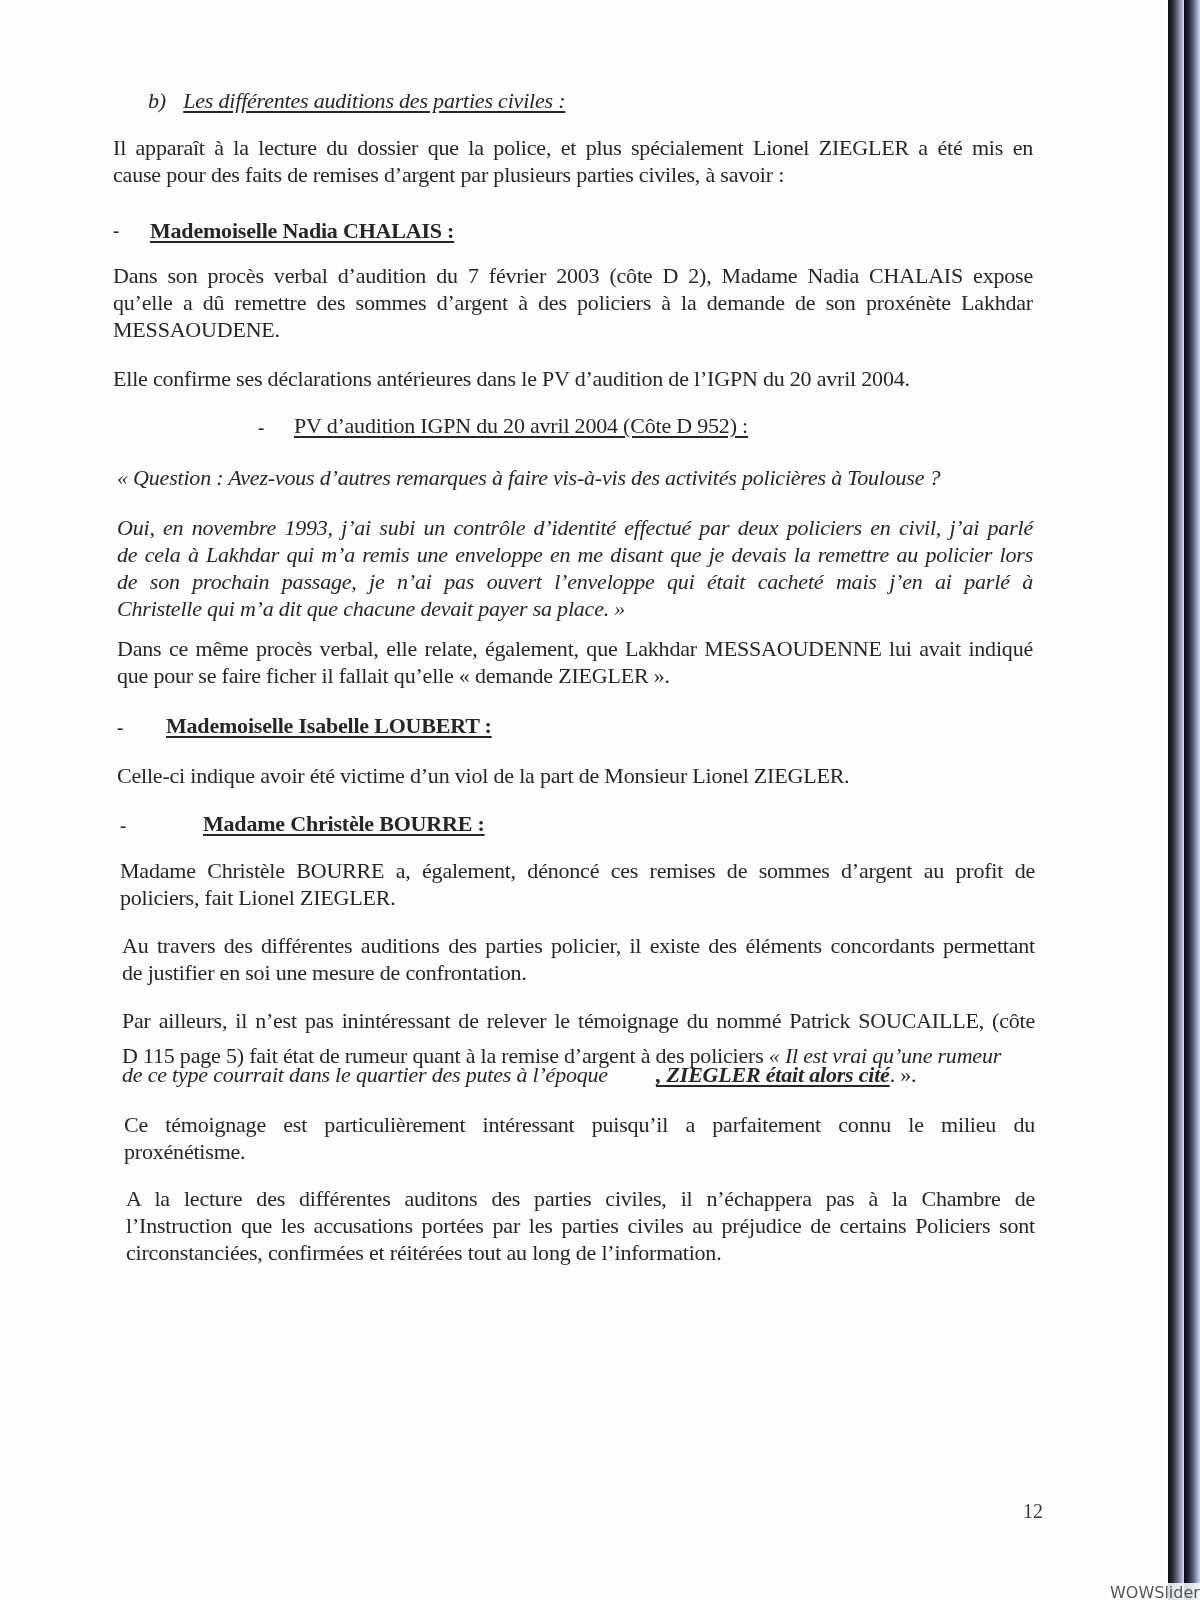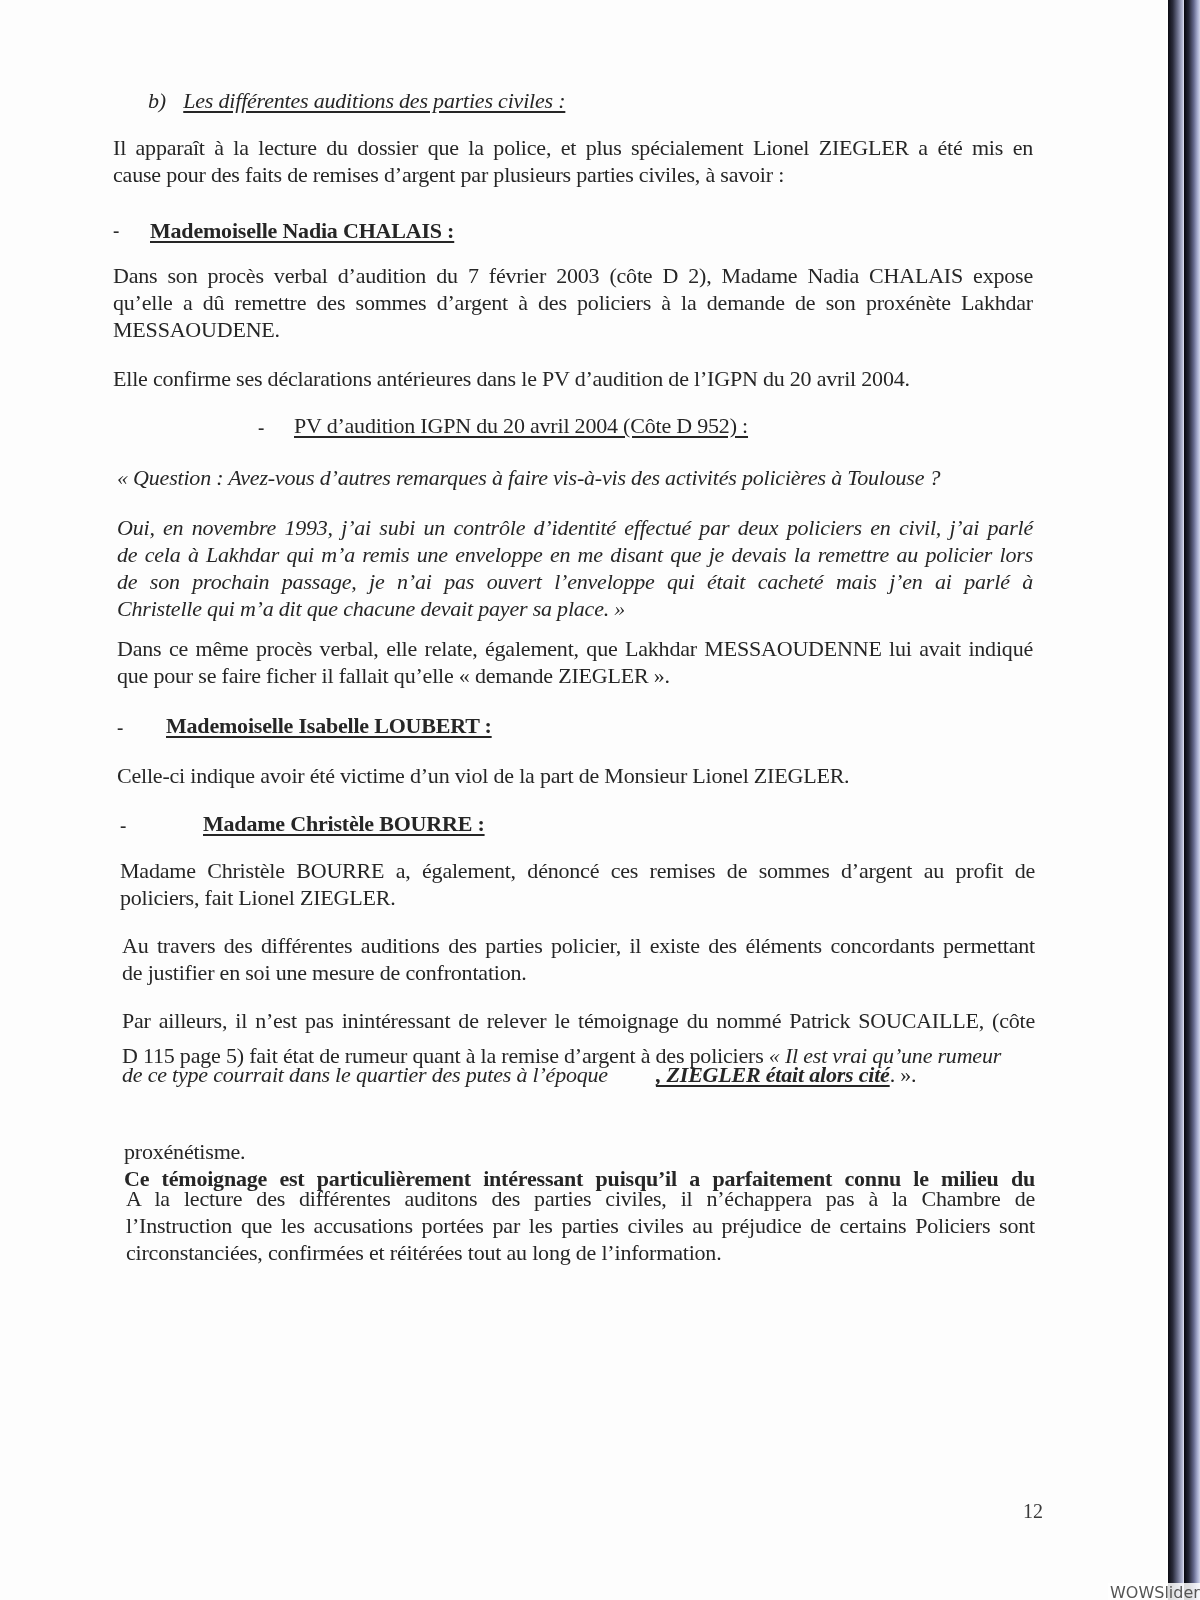--- a/index.html
+++ b/index.html
@@ -160,21 +160,21 @@
   <div class="line" style="left:122px; top:960px;">de justifier en soi une mesure de confrontation.</div>
 
   <div class="line just" style="left:122px; top:1008px; width:913px;">Par ailleurs, il n’est pas inintéressant de relever le témoignage du nommé Patrick SOUCAILLE, (côte</div>
   <div class="line" style="left:122px; top:1035px; width:913px;margin-top:8px;">
     <span>D 115 page 5) fait état de rumeur quant à la remise d’argent à des policiers </span><span class="ital">« Il est vrai qu’une rumeur</span>
   </div>
   <div class="line" style="left:122px; top:1062px;">
     <span class="ital">de ce type courrait dans le quartier des putes à l’époque</span><span class="ital strong-ul">, ZIEGLER était alors cité</span><span>. ».</span>
   </div>
 
-  <div class="line just" style="left:124px; top:1166px; width:911px;font-weight:bold;">Ce témoignage est particulièrement intéressant puisqu’il a parfaitement connu le milieu du</div>
+  <div class="line just" style="left:124px; top:1112px; width:911px;">Ce témoignage est particulièrement intéressant puisqu’il a parfaitement connu le milieu du</div>
   <div class="line" style="left:124px; top:1139px;">proxénétisme.</div>
 
   <div class="line just" style="left:126px; top:1186px; width:909px;">A la lecture des différentes auditons des parties civiles, il n’échappera pas à la Chambre de</div>
   <div class="line just" style="left:126px; top:1213px; width:909px;">l’Instruction que les accusations portées par les parties civiles au préjudice de certains Policiers sont</div>
   <div class="line" style="left:126px; top:1240px;">circonstanciées, confirmées et réitérées tout au long de l’information.</div>
 
   <div class="page-number">12</div>
 </div>
 
 <div class="spine spine-a"></div>

